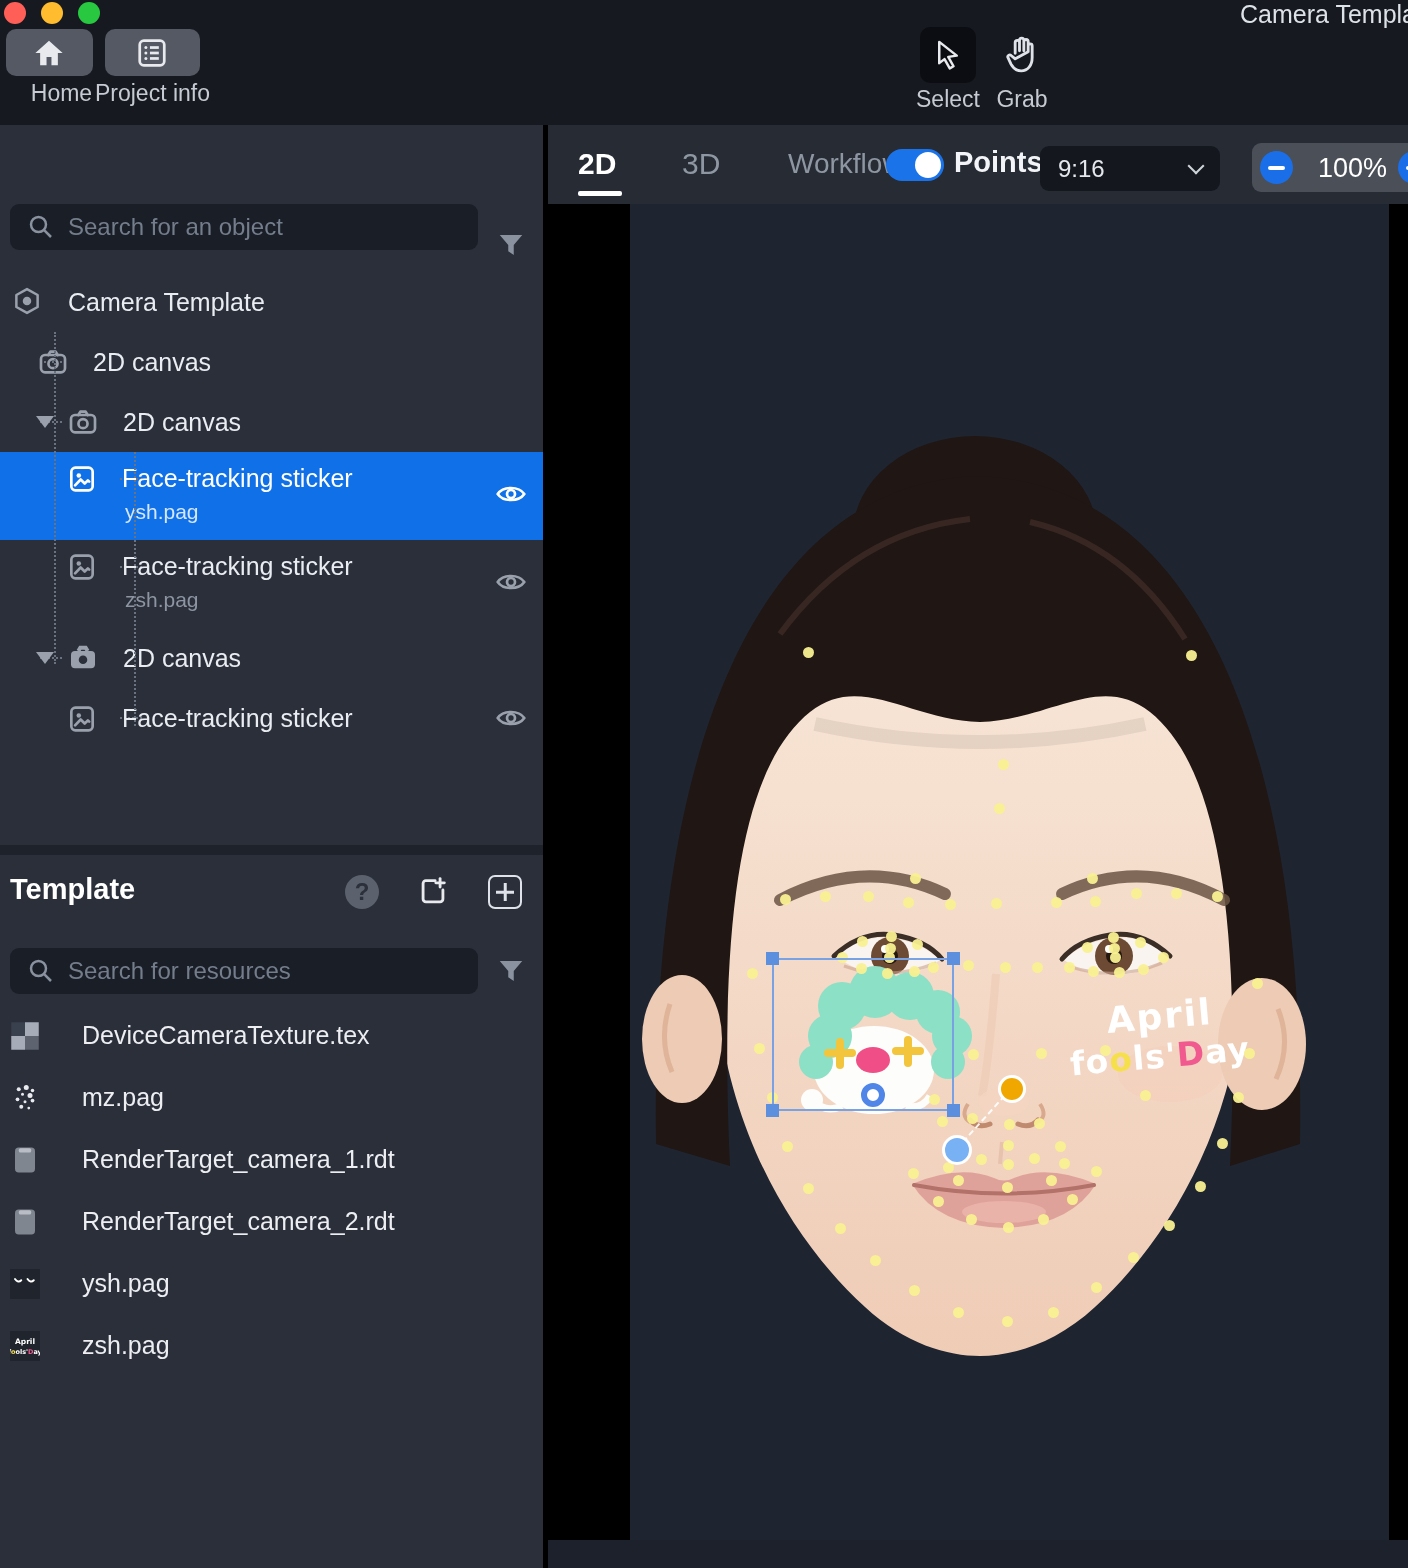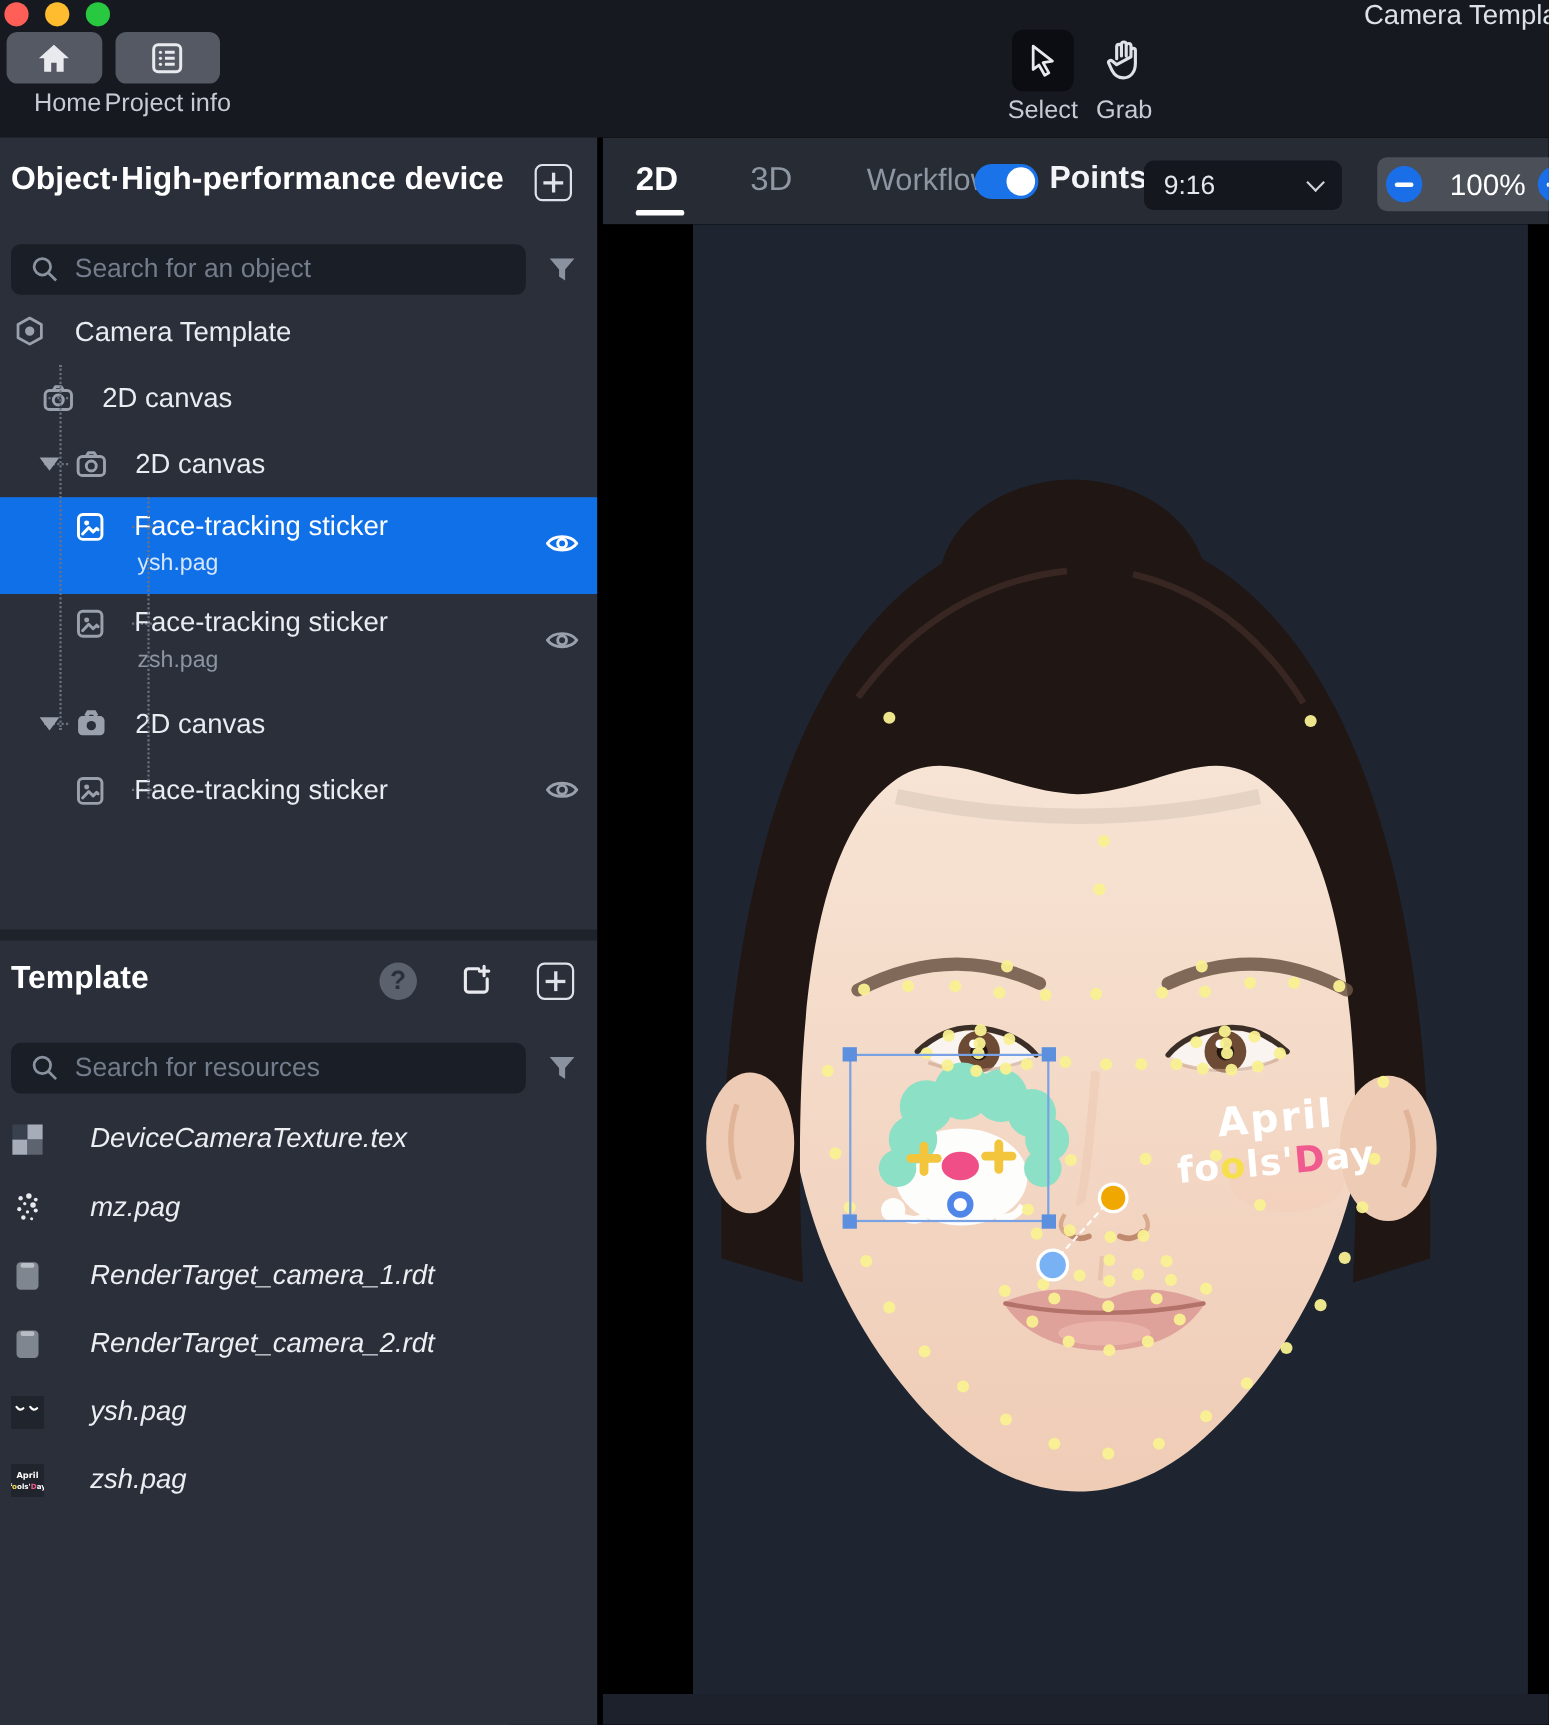--- a/index.html
+++ b/index.html
@@ -49,21 +49,21 @@
 
   
   #panel-divider { position:absolute; left:0; top:720px; width:543px; height:10px; background:#1e222b; }
   #res-title { position:absolute; left:10px; top:748px; color:#fff; font-size:29px; font-weight:700; }
   .q-circle { position:absolute; width:34px; height:34px; border-radius:50%; background:#5c626d;
     color:#2b303b; font-size:24px; font-weight:700; text-align:center; line-height:34px; }
   .hdr-icon { position:absolute; width:34px; height:34px; color:#e8eaee; }
   #res-list { position:absolute; left:0; top:882px; width:543px; }
   .res-row { position:relative; width:543px; height:62px; }
   .r-icon { position:absolute; left:10px; top:14px; width:30px; height:30px; }
-  .r-name { position:absolute; left:82px; top:14px; font-size:25px; color:#eceef2; white-space:nowrap;font-style:italic; }
+  .r-name { position:absolute; left:82px; top:14px; font-size:25px; color:#eceef2; white-space:nowrap; }
 
   
   #v-divider { position:absolute; left:543px; top:125px; width:5px; height:1443px; background:#000; }
   #main { position:absolute; left:548px; top:125px; width:860px; height:1443px; background:#000; overflow:hidden; }
   #tabbar { position:absolute; left:0; top:0; width:860px; height:79px; background:#262b34; }
   .tab { position:absolute; top:22px; font-size:30px; }
   .tab.active { color:#fff; font-weight:700; }
   .tab.inactive { color:#8f97a3;text-align:center; }
   #tab-underline { position:absolute; left:30px; top:66px; width:44px; height:5px; background:#fff; border-radius:2px; }
   #workflow-label { position:absolute; left:240px; top:23px; font-size:28px; color:#8e96a2; }
@@ -146,26 +146,22 @@
         <path d="M8.5 12 V5.5 a1.3 1.3 0 0 1 2.6 0 V10.5 M11.1 10.5 V4.2 a1.3 1.3 0 0 1 2.6 0 V10.5 M13.7 10.5 V5 a1.3 1.3 0 0 1 2.6 0 V11 M16.3 11 V7.5 a1.2 1.2 0 0 1 2.4 0 V14.5 c0 4.8-2.6 8-6.6 8 c-3.1 0-4.7-1.3-6.1-4 L4.2 14.6 c-.6-1.1 .9-2.2 1.9-1.3 l2.4 2 Z"></path>
       </svg>
     </span>
   </div>
   <div class="tool-label" style="left:983px; top:86px; width:78px;">Grab</div>
 
   <div id="win-title">Camera Template</div>
 </div>
 
 <div id="left-panel">
-  <div id="panel-header">
-    <div id="panel-title">Object·High-performance device</div>
-    <div class="plus-box" style="left:486px; top:24px;"></div>
-  </div>
-
-  <div class="search-row" style="top:97px;padding-left:48px;">
+
+  <div class="search-row" style="top:79px;padding-left:48px;">
     <span class="abs" style="left:16px; top:8px;">
       <svg width="30" height="30" viewBox="0 0 24 24" fill="none" stroke="#8a92a0" stroke-width="2">
         <circle cx="10" cy="10" r="6"></circle>
           <line x1="14.5" y1="14.5" x2="20" y2="20"></line>
       </svg>
     </span>
     <span class="search-ph">Search for an object</span>
   </div>
   <span class="funnel" style="left:496px; top:105px;">
     <svg width="30" height="30" viewBox="0 0 24 24">

